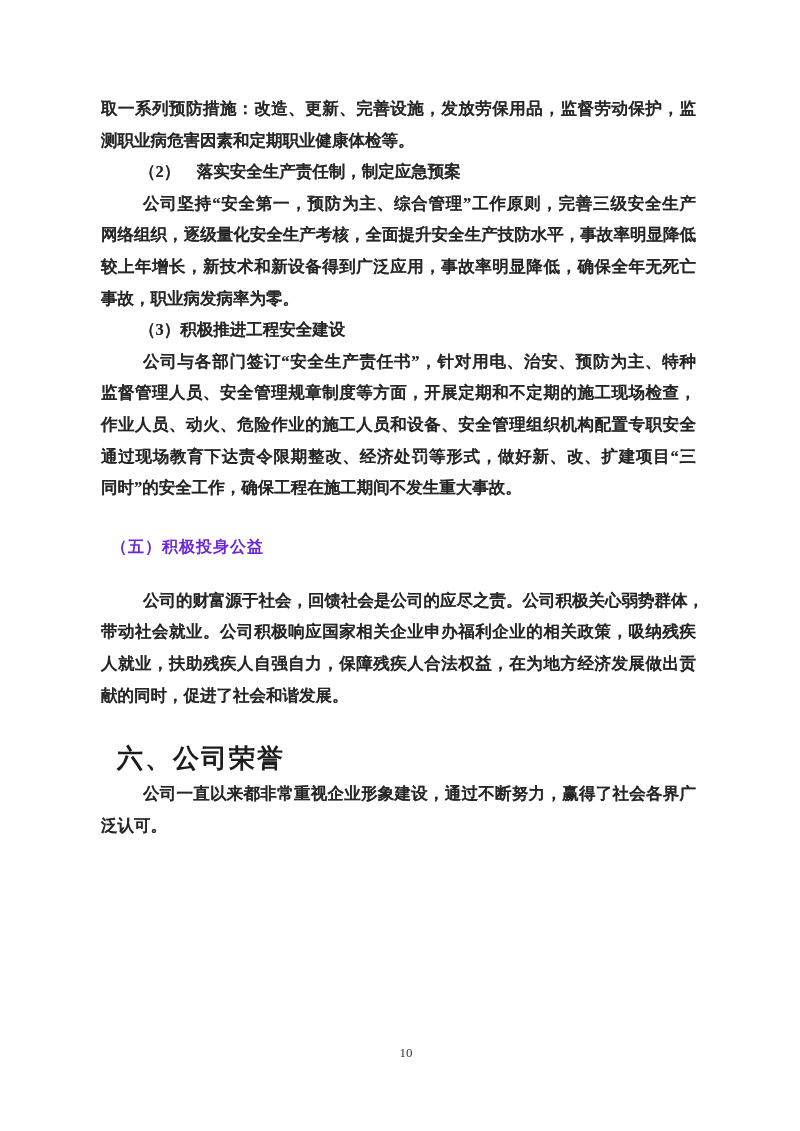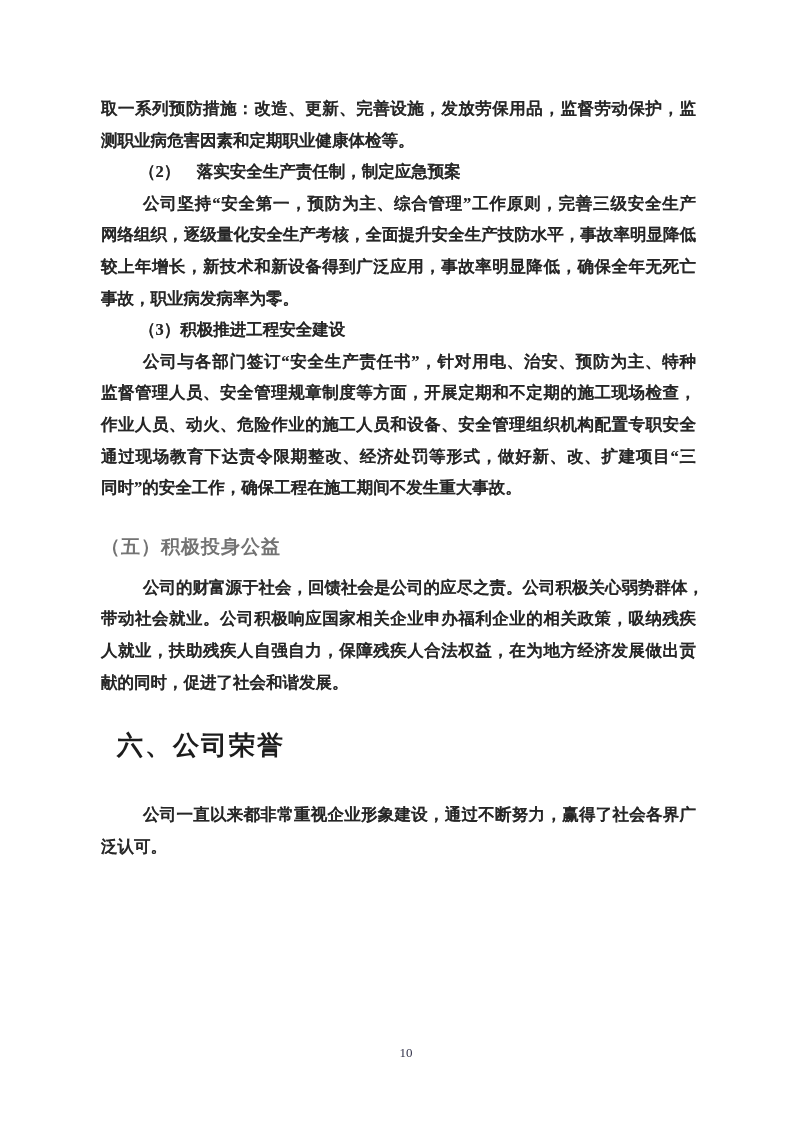--- a/index.html
+++ b/index.html
@@ -35,36 +35,37 @@
   .line.item {
     text-align: left;
     text-align-last: left;
     text-indent: 38px;
   }
   .line.first { text-indent: 42px; }
   .h-sub {
     margin-top: 27px;
     font-family: "Liberation Sans", "DejaVu Sans", sans-serif;
     font-weight: 700;
-    font-size: 19px;
+    font-size: 16px;
     line-height: 32px;
-    color: #737373;
+    color: #6d28d9;
     letter-spacing: 1px;
+    margin-left: 10px;
   }
   .h-main {
     margin-top: 29px;
     margin-left: 16px;
     font-weight: 700;
     font-size: 26px;
     line-height: 38px;
     color: #1c1c1c;
     letter-spacing: 2px;
   }
-  .gap-after-h-sub { margin-top: 9px; }
-  .gap-after-h-main { margin-top: 34px; }
+  .gap-after-h-sub { margin-top: 22px; }
+  .gap-after-h-main { }
   .page-number {
     position: absolute;
     left: 12px; right: 0;
     top: 1045px;
     text-align: center;
     font-size: 13px;
     color: #33334a;
     font-family: "Liberation Serif", "DejaVu Serif", serif;
   }
 </style>

